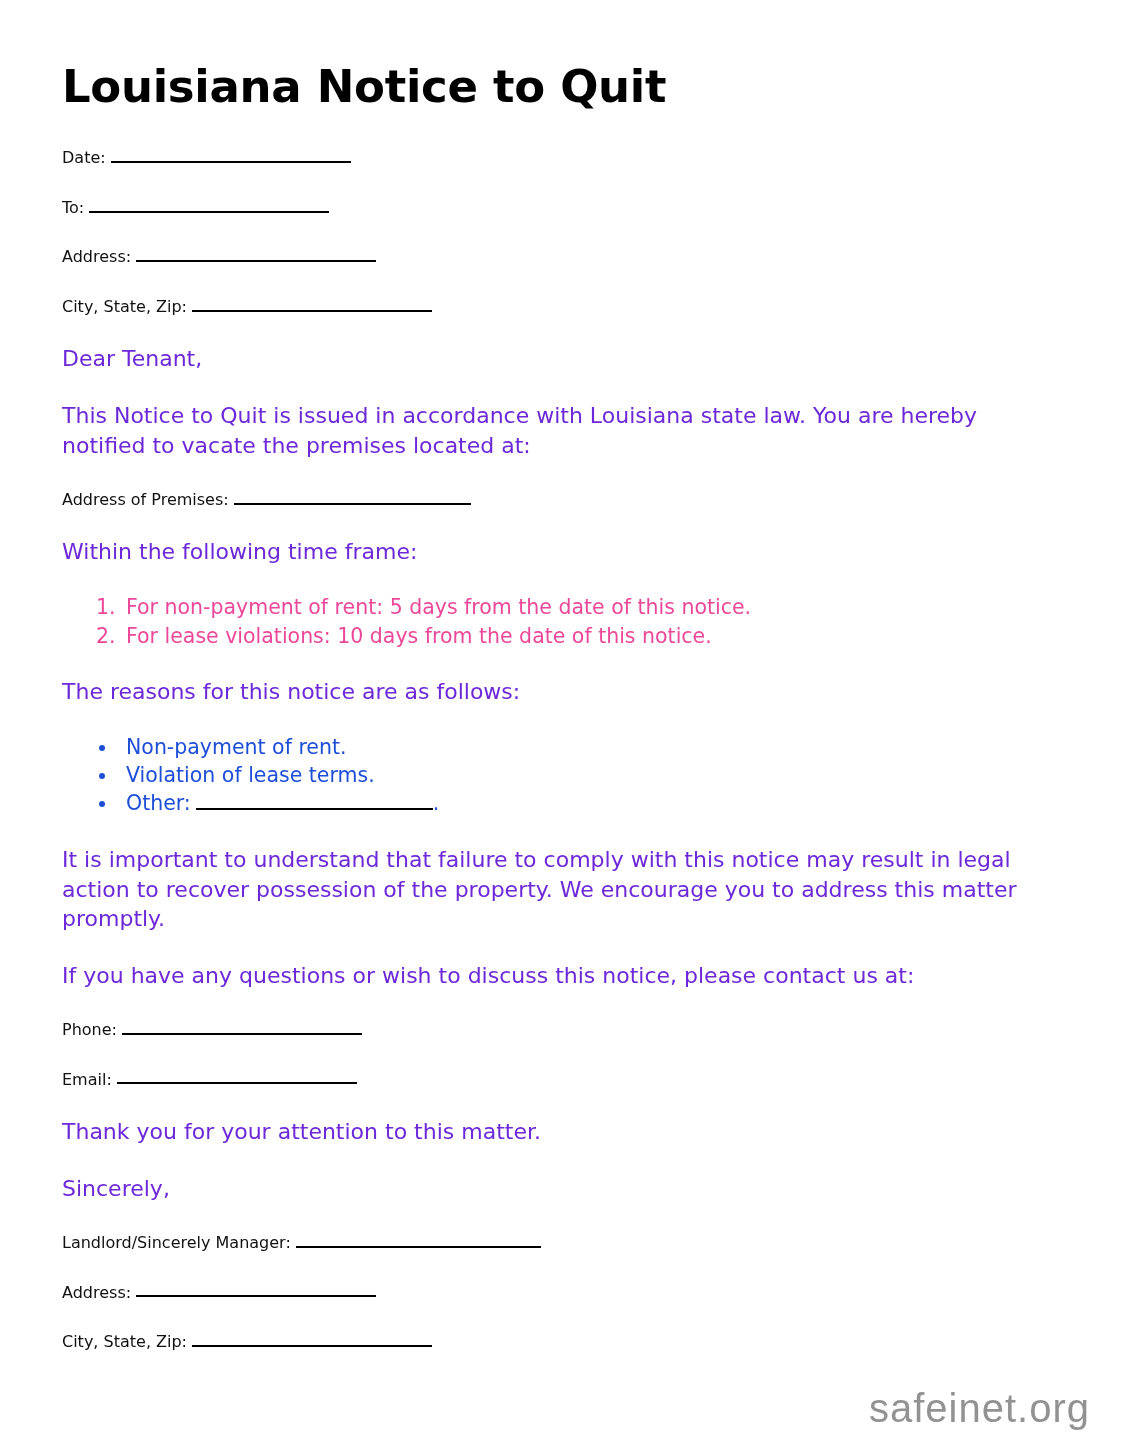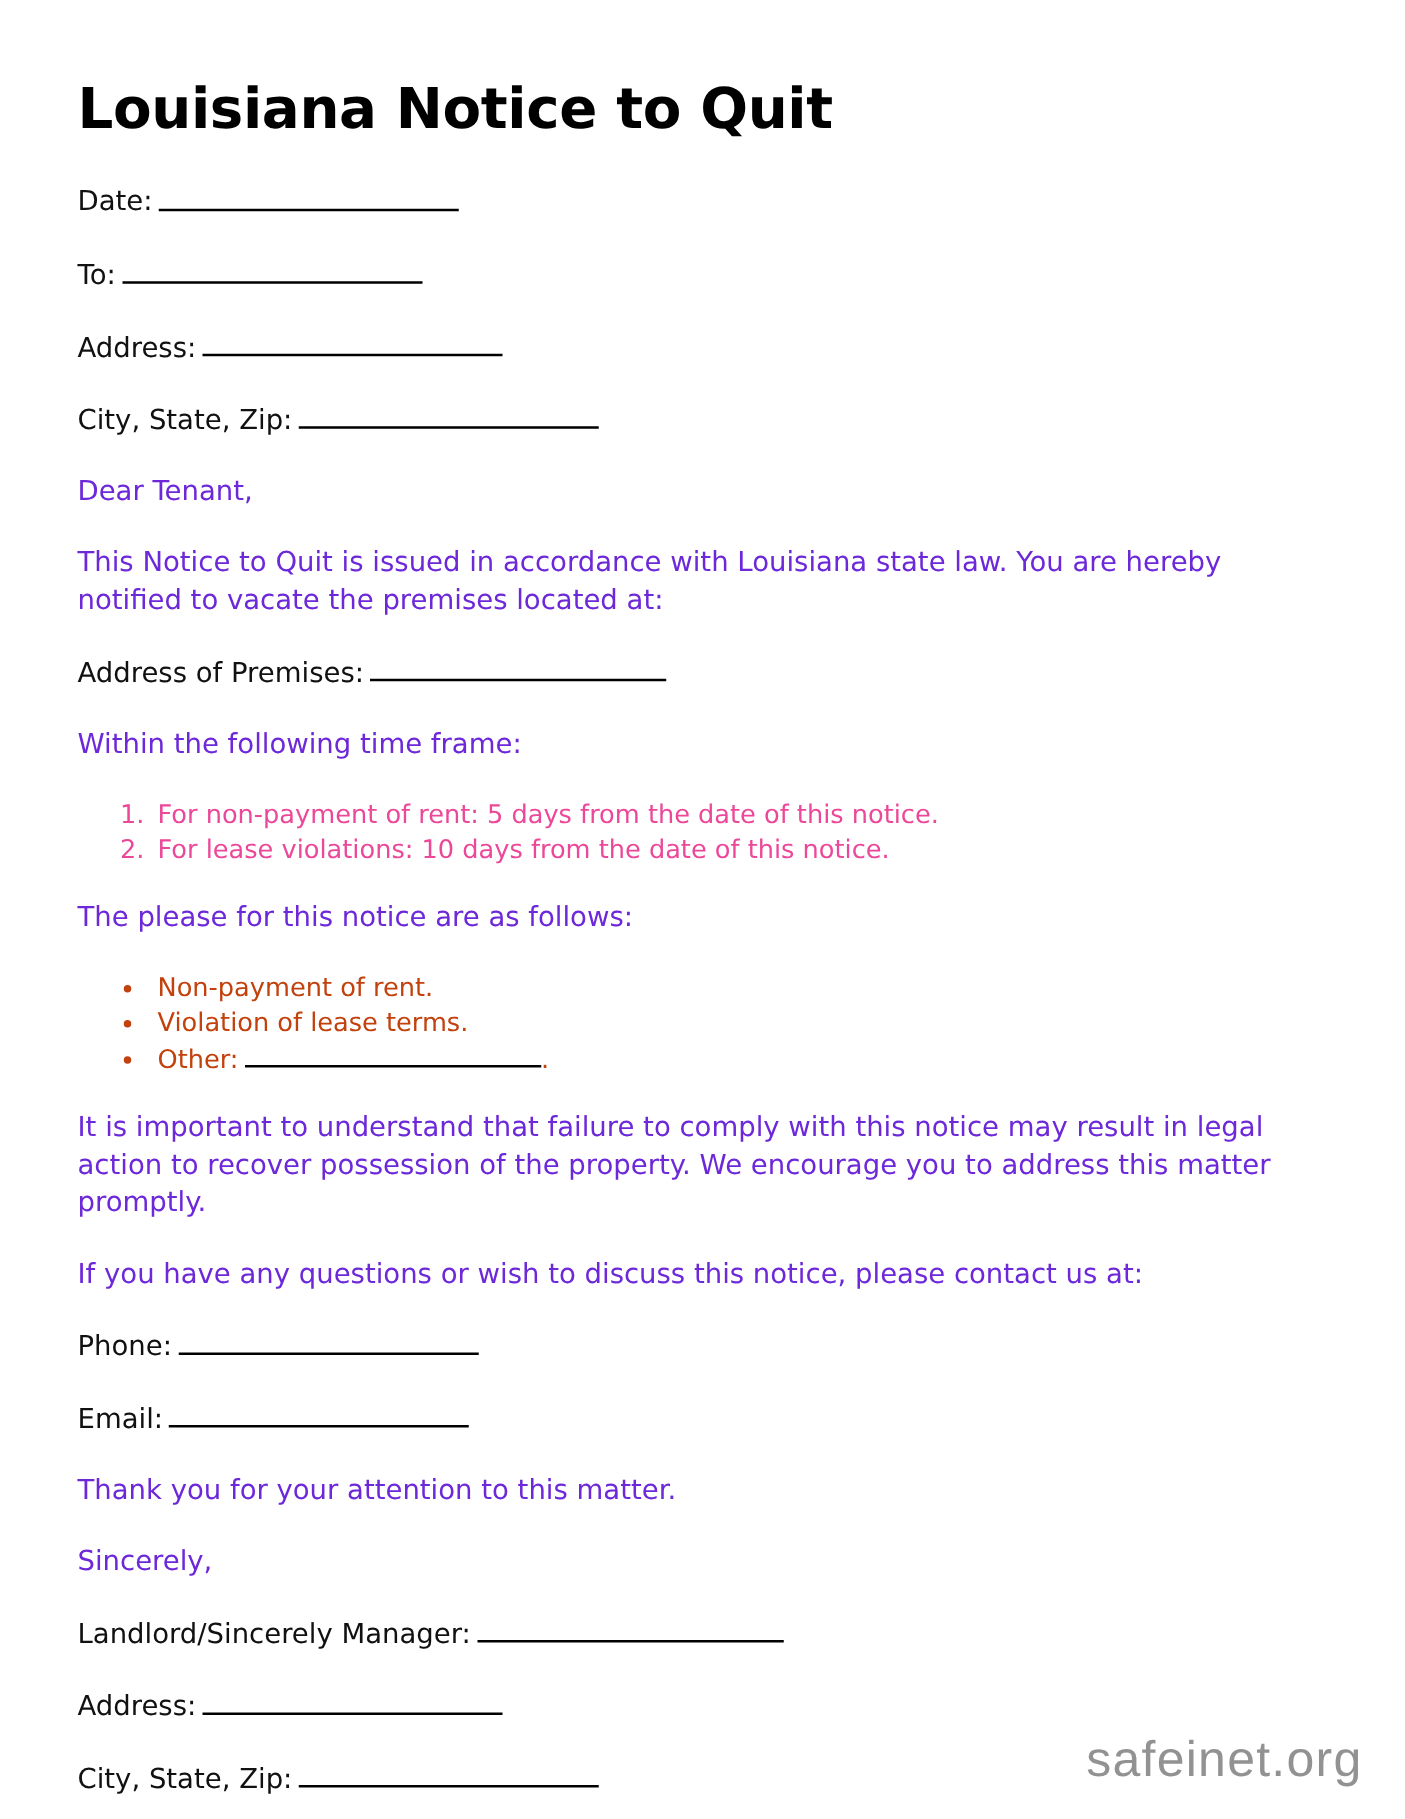--- a/index.html
+++ b/index.html
@@ -34,21 +34,21 @@
   }
   .para {
     font-size: 22px;
     line-height: 1.36;
     margin: 0 0 27px 0;
     max-width: 965px;
     color: #6d28d9;
   }
   .para.tight { margin-bottom: 26px; }
   .field-line {
-    font-size: 22px;
+    font-size: 16px;
     line-height: 1.36;
     margin: 0 0 27px 0;
     color: #111;
     white-space: nowrap;
   }
   .blank {
     display: inline-block;
     vertical-align: baseline;
     border-bottom: 2.2px solid #000;
     height: 0.92em;
@@ -64,21 +64,21 @@
     font-size: 20.5px;
     line-height: 1.38;
     color: #ec4899;
   }
   ol.numlist li { margin: 0; padding-left: 4px; }
   ul.bullist {
     margin: 0 0 27px 0;
     padding-left: 56px;
     font-size: 20.5px;
     line-height: 1.38;
-    color: #c2410c;
+    color: #1d4ed8;
     list-style-type: disc;
   }
   ul.bullist li { margin: 0; padding-left: 8px; }
   ul.bullist li .blank { margin-right: 0; }
   .watermark {
     position: absolute;
     right: 34px;
     bottom: 24px;
     font-family: Liberation Sans, sans-serif;
     font-size: 40px;
@@ -120,21 +120,21 @@
     <span>Address of Premises:</span><span class="blank w237"></span>
   </div>
 
   <p class="para tight">Within the following time frame:</p>
 
   <ol class="numlist">
     <li>For non-payment of rent: 5 days from the date of this notice.</li>
     <li>For lease violations: 10 days from the date of this notice.</li>
   </ol>
 
-  <p class="para tight">The please for this notice are as follows:</p>
+  <p class="para tight">The reasons for this notice are as follows:</p>
 
   <ul class="bullist">
     <li><span>Non-payment of rent.</span></li>
     <li><span>Violation of lease terms.</span></li>
     <li><span>Other:</span><span class="blank w237"></span><span>.</span></li>
   </ul>
 
   <p class="para">It is important to understand that failure to comply with this notice may result in legal action to recover possession of the property. We encourage you to address this matter promptly.</p>
 
   <p class="para">If you have any questions or wish to discuss this notice, please contact us at:</p>

